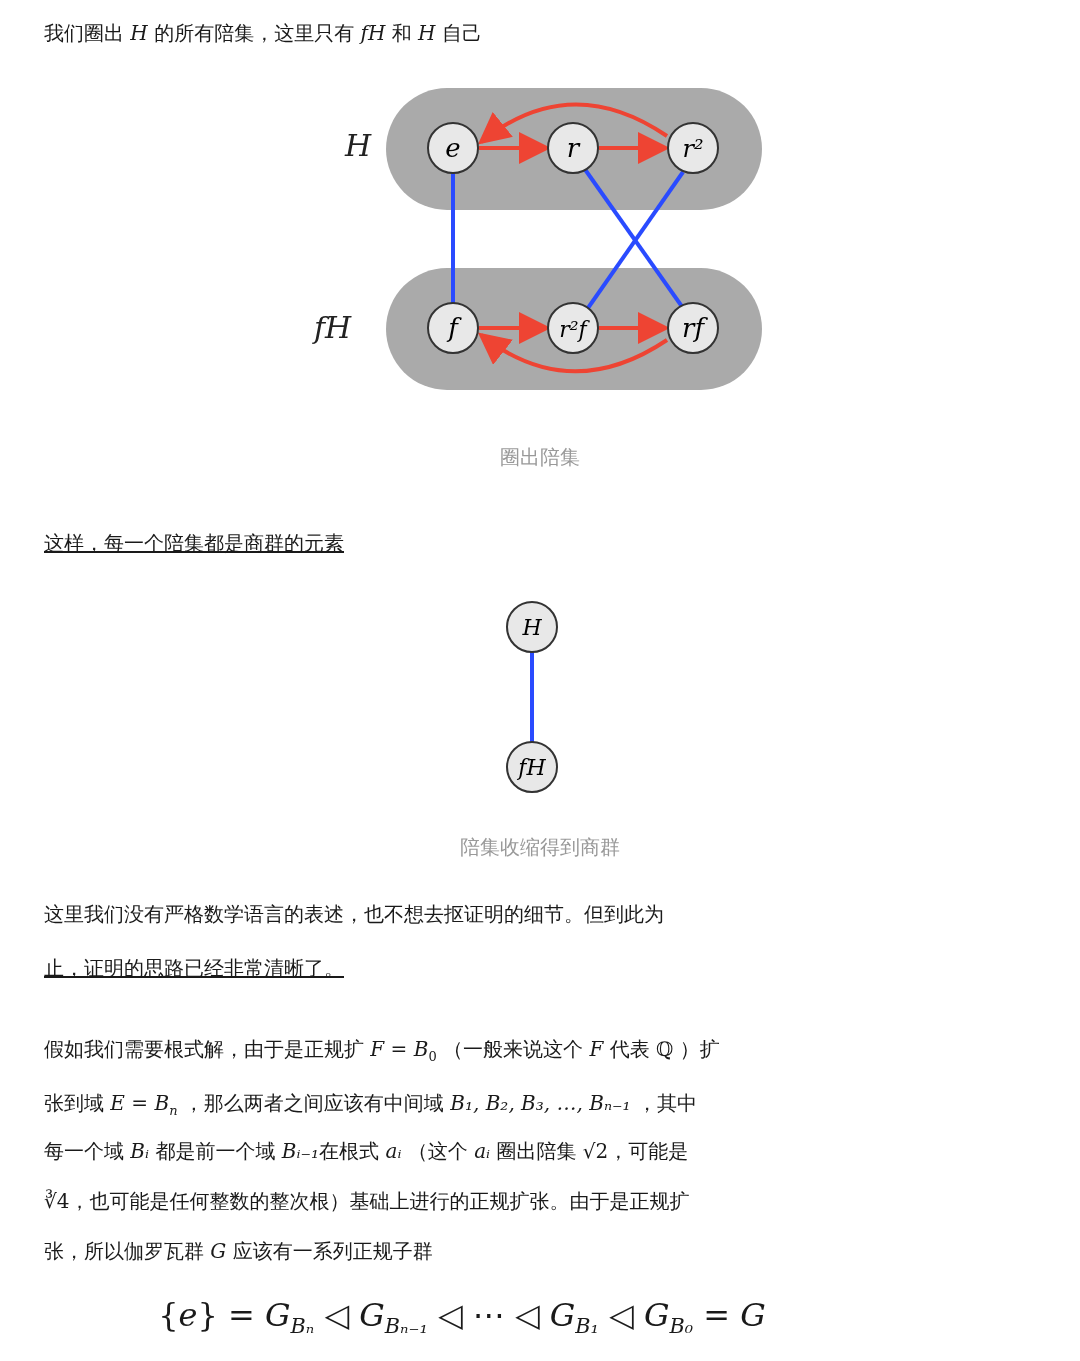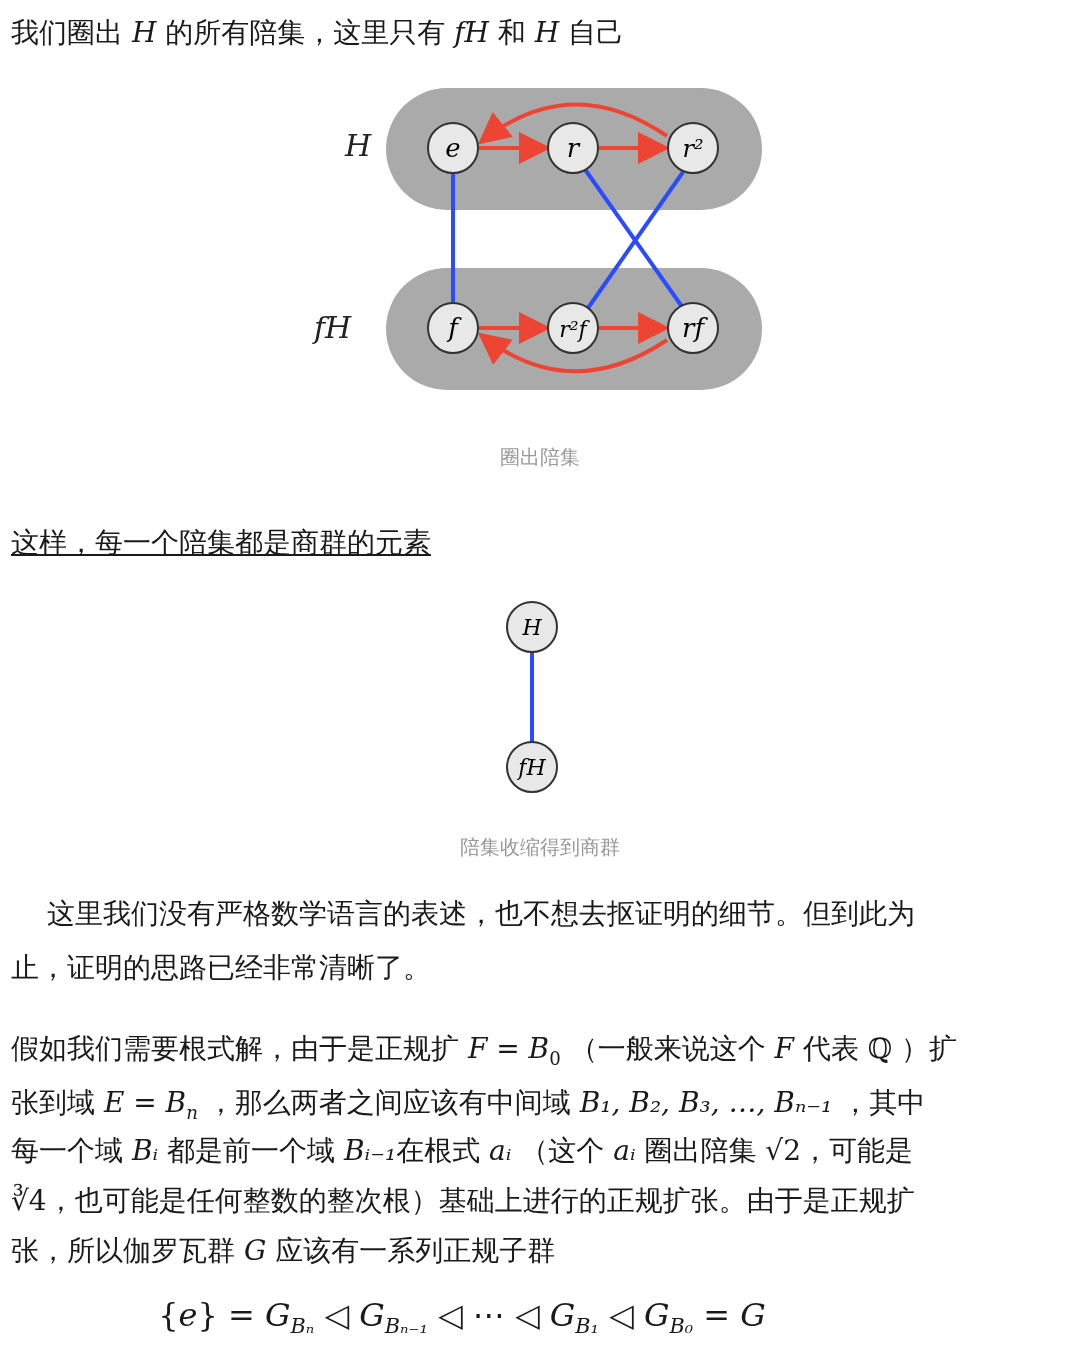--- a/index.html
+++ b/index.html
@@ -1,17 +1,17 @@
 <!DOCTYPE html>
 <html><head>
 <meta charset="utf-8">
 <style>
   html,body{margin:0;padding:0;background:#fff;}
   body{width:1080px;height:1361px;position:relative;overflow:hidden;font-family:"DejaVu Sans","Liberation Sans",sans-serif;color:#1a1a1a;}
-  .p{position:absolute;left:11px;font-size:28px;line-height:54px;white-space:nowrap;}
+  .p{position:absolute;left:44px;font-size:20px;line-height:54px;white-space:nowrap;}
   .m{font-family:"DejaVu Serif","Liberation Serif",serif;font-style:italic;}
   .mr{font-family:"DejaVu Serif","Liberation Serif",serif;}
   .cap{position:absolute;left:0;width:1080px;text-align:center;font-size:20px;color:#999;}
   svg text{font-family:"DejaVu Serif","Liberation Serif",serif;font-style:italic;}
   sub{font-size:0.65em;}
 </style>
 </head>
 <body>
 
 <div class="p" style="top:6px;">
@@ -75,22 +75,22 @@
       <circle cx="52" cy="37" r="25" fill="#e8e8e8" stroke="#333" stroke-width="2"></circle>
       <text x="52" y="45" font-size="22" text-anchor="middle">H</text>
     </g>
   <g>
       <circle cx="52" cy="177" r="25" fill="#e8e8e8" stroke="#333" stroke-width="2"></circle>
       <text x="52" y="185" font-size="22" text-anchor="middle">fH</text>
     </g>
 </svg>
 <div class="cap" style="top:834px;font-family:Liberation Mono, monospace;">陪集收缩得到商群</div>
 
-<div class="p" style="top:887px;margin-left:36px;">这里我们没有严格数学语言的表述，也不想去抠证明的细节。但到此为</div>
-<div class="p" style="top:941px;">止，证明的思路已经非常清晰了。</div>
+<div class="p" style="top:887px;">这里我们没有严格数学语言的表述，也不想去抠证明的细节。但到此为</div>
+<div class="p" style="top:941px;text-decoration:underline;">止，证明的思路已经非常清晰了。</div>
 
 <div class="p" style="top:1022px;">
   <span>假如我们需要根式解，由于是正规扩 </span><span class="m">F = B</span><sub class="mr">0</sub><span> （一般来说这个 </span><span class="m">F</span><span> 代表 </span><span class="mr">ℚ</span><span> ）扩</span>
 </div>
 <div class="p" style="top:1076px;">
   <span>张到域 </span><span class="m">E = B</span><sub class="m">n</sub><span> ，那么两者之间应该有中间域 </span><span class="m">B₁, B₂, B₃, …, Bₙ₋₁</span><span> ，其中</span>
 </div>
 <div class="p" style="top:1124px;">
   <span>每一个域 </span><span class="m">Bᵢ</span><span> 都是前一个域 </span><span class="m">Bᵢ₋₁</span><span>在根式 </span><span class="m">aᵢ</span><span> （这个 </span><span class="m">aᵢ</span><span> 圈出陪集 </span><span class="mr">√2</span><span>，可能是</span>
 </div>

